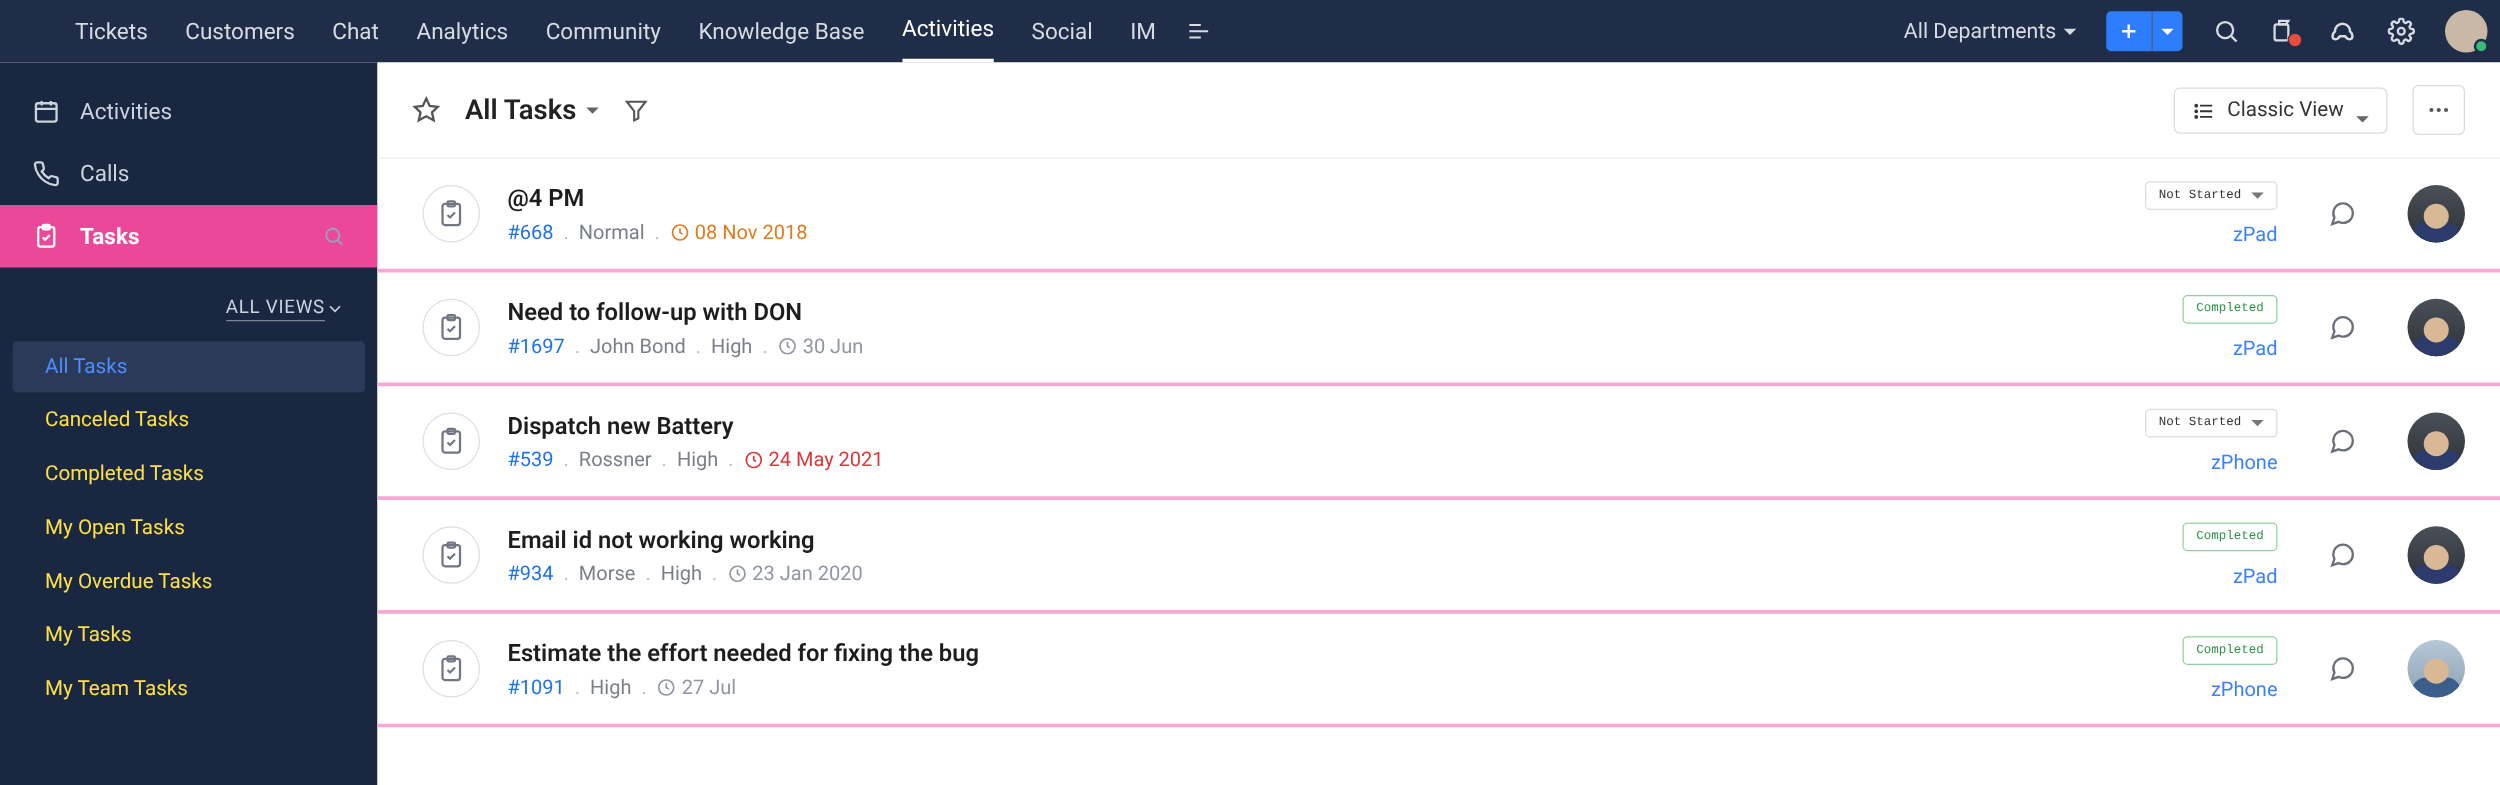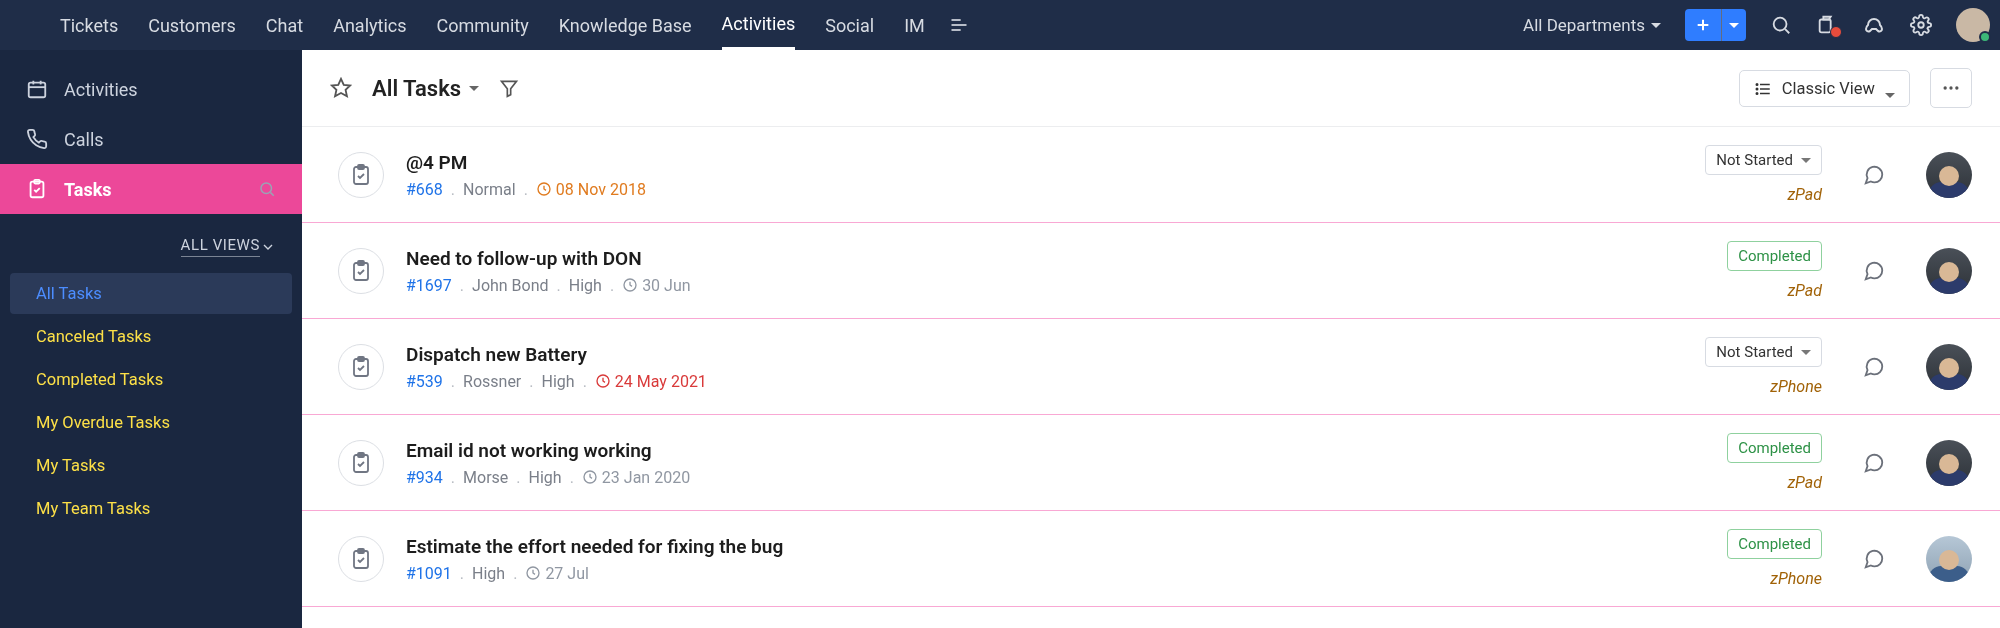--- a/index.html
+++ b/index.html
@@ -60,34 +60,34 @@
   .toolbar .star { color:#555;}
   .toolbar .title { font-size:22px; font-weight:600; display:flex; align-items:center; gap:8px; cursor:pointer;}
   .toolbar .title .caret-down{ border-top-color:#666;}
   .toolbar .filter { color:#555; cursor:pointer;}
   .toolbar .flexspace { flex:1; }
   .btn-outline { border:1px solid #d7dbe2; border-radius:5px; padding:8px 14px; display:flex; align-items:flex-end; gap:10px; font-size:16.5px; color:#333; cursor:pointer; background:#fff;}
   .btn-outline .caret-down{ border-top-color:#666;}
   .btn-more { border:1px solid #d7dbe2; border-radius:5px; width:42px; height:40px; display:flex; align-items:center; justify-content:center; cursor:pointer; color:#555; }
 
   .list { border-top:1px solid #ecedef; overflow:hidden;}
-  .row { display:flex; align-items:center; padding: 18px 28px 18px 36px; border-bottom:1px solid #f9a8d4; gap:22px;}
+  .row { display:flex; align-items:center; padding: 18px 28px 18px 36px; border-bottom:3px solid #f9a8d4; gap:22px;}
   .row-icon { width:46px; height:46px; border:1.5px solid #dcdfe4; border-radius:50%; display:flex; align-items:center; justify-content:center; color:#707683; flex-shrink:0;}
   .row-main { flex:1; min-width:0;}
   .row-title { font-size:19px; font-weight:600; color:#1d1d1d; margin-bottom:6px;}
   .row-meta { font-size:16px; color:#7a7f89; display:flex; align-items:center; gap:8px; flex-wrap:wrap;}
   .row-meta .id { color:#1f73e8; cursor:pointer;}
   .dot { color:#b7bbc2;}
   .clock { color:#e07b1f; display:inline-flex; align-items:center; gap:4px;}
   .clock.red { color:#d93a3a; }
   .clock.grey { color:#9097a2; }
   .row-status-col { width:150px; text-align:right; display:flex; flex-direction:column; align-items:flex-end; gap:10px;}
-  .status-pill { border:1px solid #d7dbe2; border-radius:4px; padding:5px 10px; font-size:15px; color:#333; display:inline-flex; align-items:center; gap:8px; cursor:pointer;}
+  .status-pill { border:1px solid #d7dbe2; border-radius:4px; padding:5px 10px; font-size:10px; color:#333; display:inline-flex; align-items:center; gap:8px; cursor:pointer;font-family:Liberation Mono, monospace;}
   .status-pill.completed { border-color:#8fd19e; color:#2e9247;}
-  .category { font-size:16px; color:#a16207;font-style:italic;}
+  .category { font-size:16px; color:#3b82f6;}
   .row-comment { width:60px; display:flex; justify-content:center; color:#6b707a; cursor:pointer;}
   .row-avatar { width:46px; height:46px; border-radius:50%; background:linear-gradient(#4a5058,#2d3238); flex-shrink:0; position:relative; overflow:hidden; cursor:pointer;}
   .row-avatar.alt { background:linear-gradient(#b6c7d6,#8fa3b4);}
   .row-avatar::after{ content:""; position:absolute; left:50%; top:54%; transform:translate(-50%,-50%); width:20px; height:20px; border-radius:50%; background:#d9b896;}
   .row-avatar::before{ content:""; position:absolute; left:50%; bottom:-8px; transform:translateX(-50%); width:40px; height:24px; border-radius:12px 12px 0 0; background:#2c3b6b;}
   .row-avatar.alt::before{ background:#3c5e8a;}
   svg { display:block; }
 </style>
 </head>
 <body>
@@ -205,20 +205,21 @@
         <span class="label">ALL VIEWS</span>
         <svg width="16" height="16" viewBox="0 0 24 24" fill="none" stroke="currentColor" stroke-width="2">
             <polyline points="6 9 12 15 18 9"></polyline>
           </svg>
       </div>
     </div>
     <div class="side-views" id="side-views">
         <div class="view-item active">All Tasks</div>
         <div class="view-item">Canceled Tasks</div>
         <div class="view-item">Completed Tasks</div>
+        <div class="view-item">My Open Tasks</div>
         <div class="view-item">My Overdue Tasks</div>
         <div class="view-item">My Tasks</div>
         <div class="view-item">My Team Tasks</div>
       </div>
   </div>
 
   <div class="main">
     <div class="toolbar">
       <div class="star">
         <svg width="22" height="22" viewBox="0 0 24 24" fill="none" stroke="currentColor" stroke-width="2">

